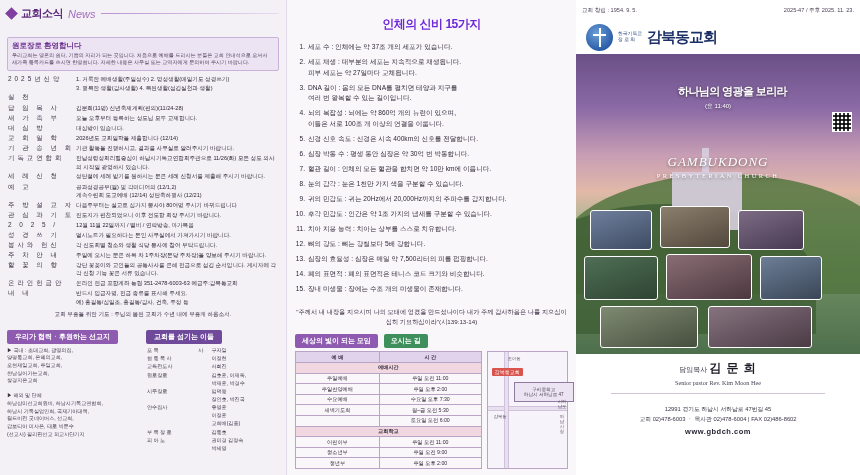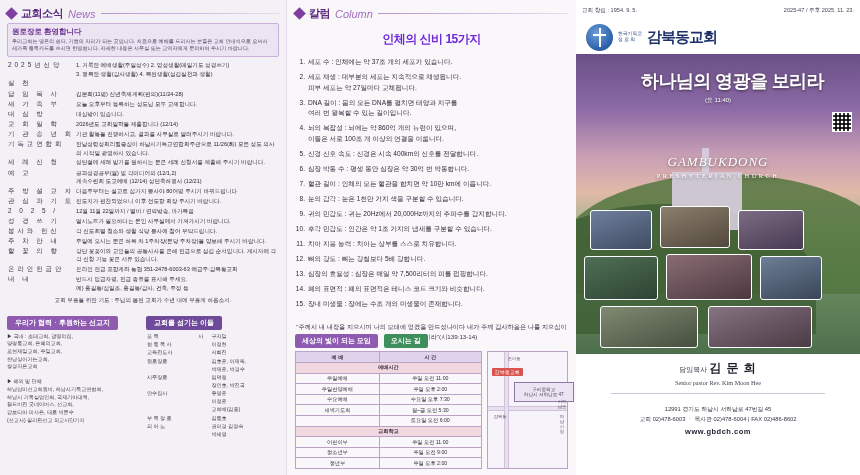--- a/index.html
+++ b/index.html
@@ -11,21 +11,21 @@
     overflow:hidden;
   }
   .page { position:relative; width:860px; height:475px; display:flex; }
 
   
   .col1 { width:286px; height:475px; background:#f3f0f6; position:relative; padding:6px 7px 0 7px; }
   .col2 { width:290px; height:475px; background:#faf7fb; position:relative; padding:6px 8px 0 8px; border-left:1px solid #e3dbe9;}
   .col3 { width:284px; height:475px; position:relative; background:#efe7f3; }
 
   
-  .sec-head { display:flex; align-items:center; gap:5px; margin-bottom:2px; }
+  .sec-head { display:flex; align-items:center; gap:5px; margin-bottom:16px; }
   .sec-sq { width:9px; height:9px; background:#7e3fa0; transform:rotate(45deg); }
   .sec-ko { font-size:11px; font-weight:bold; color:#5b2a7c; letter-spacing:-0.5px;}
   .sec-en { font-size:11px; font-style:italic; color:#a070bd; }
   .sec-rule { flex:1; height:1px; background:linear-gradient(to right,#b894cf,#e8dcf0); }
 
   
   .notice-box {
     border:1px solid #c9b2da; background:#ece3f3; border-radius:2px;
     padding:3px 4px; margin-bottom:4px;
   }
@@ -100,21 +100,21 @@
      background:linear-gradient(to bottom,#6a4f86 0%, #8b6aa6 18%, #c89fb4 34%, #e2b9a8 46%, #9fb58c 58%, #6f8f63 72%, #4e6f4c 100%); }
   .hill { position:absolute; left:-20px; top:120px; width:340px; height:120px; background:#54763f;
           border-radius:50% 50% 0 0 / 70% 70% 0 0; opacity:.85;}
   .hill2 { position:absolute; left:-60px; top:150px; width:300px; height:130px; background:#3f5e35;
           border-radius:50% 50% 0 0 / 60% 60% 0 0; opacity:.8;}
   .church-silh { position:absolute; left:96px; top:118px; width:70px; height:58px; background:#d9cfe0; opacity:.9;}
   .church-silh:after { content:""; position:absolute; left:30px; top:-24px; width:7px; height:24px; background:#d9cfe0;}
   .verse { position:absolute; top:12px; left:0; width:284px; text-align:center; color:#fff;
       text-shadow:0 1px 3px rgba(0,0,0,.55); }
   .verse .v1 { font-size:12.5px; font-weight:bold; letter-spacing:-0.6px; }
-  .verse .v2 { font-size:18px; font-weight:bold; letter-spacing:-0.6px; margin-top:3px;padding-left:29px;}
+  .verse .v2 { font-size:11px; font-weight:bold; letter-spacing:-0.6px; margin-top:18px;padding-left:29px;}
   .verse .v3 { font-size:6px; margin-top:3px; }
   .eng { position:absolute; top:100px; left:0; width:284px; text-align:center; color:#fff;
          text-shadow:0 1px 3px rgba(0,0,0,.5); }
   .eng .e1 { font-size:13px; letter-spacing:1px; font-family:"Liberation Serif", serif;font-style:italic; }
   .eng .e2 { font-size:6.5px; letter-spacing:2.4px; font-family:"Liberation Serif", serif; margin-top:2px;}
   .photos { position:absolute; top:150px; left:0; width:284px; height:150px; }
   .ph { position:absolute; border:1.5px solid #fff; border-radius:3px; overflow:hidden; }
   .qr { position:absolute; right:8px; top:58px; width:20px; height:20px; background:
       repeating-linear-gradient(0deg,#fff 0 2px,#333 2px 4px),
       repeating-linear-gradient(90deg,#fff 0 2px,#333 2px 4px);
@@ -327,26 +327,20 @@
                 <td></td>
                 <td>박세영</td>
               </tr>
             </tbody>
           </table>
       </div>
     </div>
   </div>
 
   <div class="col2">
-    <div class="sec-head">
-      <div class="sec-sq"></div>
-      <div class="sec-ko">칼럼</div>
-      <div class="sec-en">Column</div>
-      <div class="sec-rule"></div>
-    </div>
 
     <div class="col2-title">인체의 신비 15가지</div>
     <div id="col2-items">
         <div class="item">
           <div class="no">1.</div>
           <div class="bd">세포 수 : 인체에는 약 37조 개의 세포가 있습니다.</div>
         </div>
         <div class="item">
           <div class="no">2.</div>
           <div class="bd">세포 재생 : 대부분의 세포는 지속적으로 재생됩니다.<span class="l2">피부 세포는 약 27일마다 교체됩니다.</span></div>

